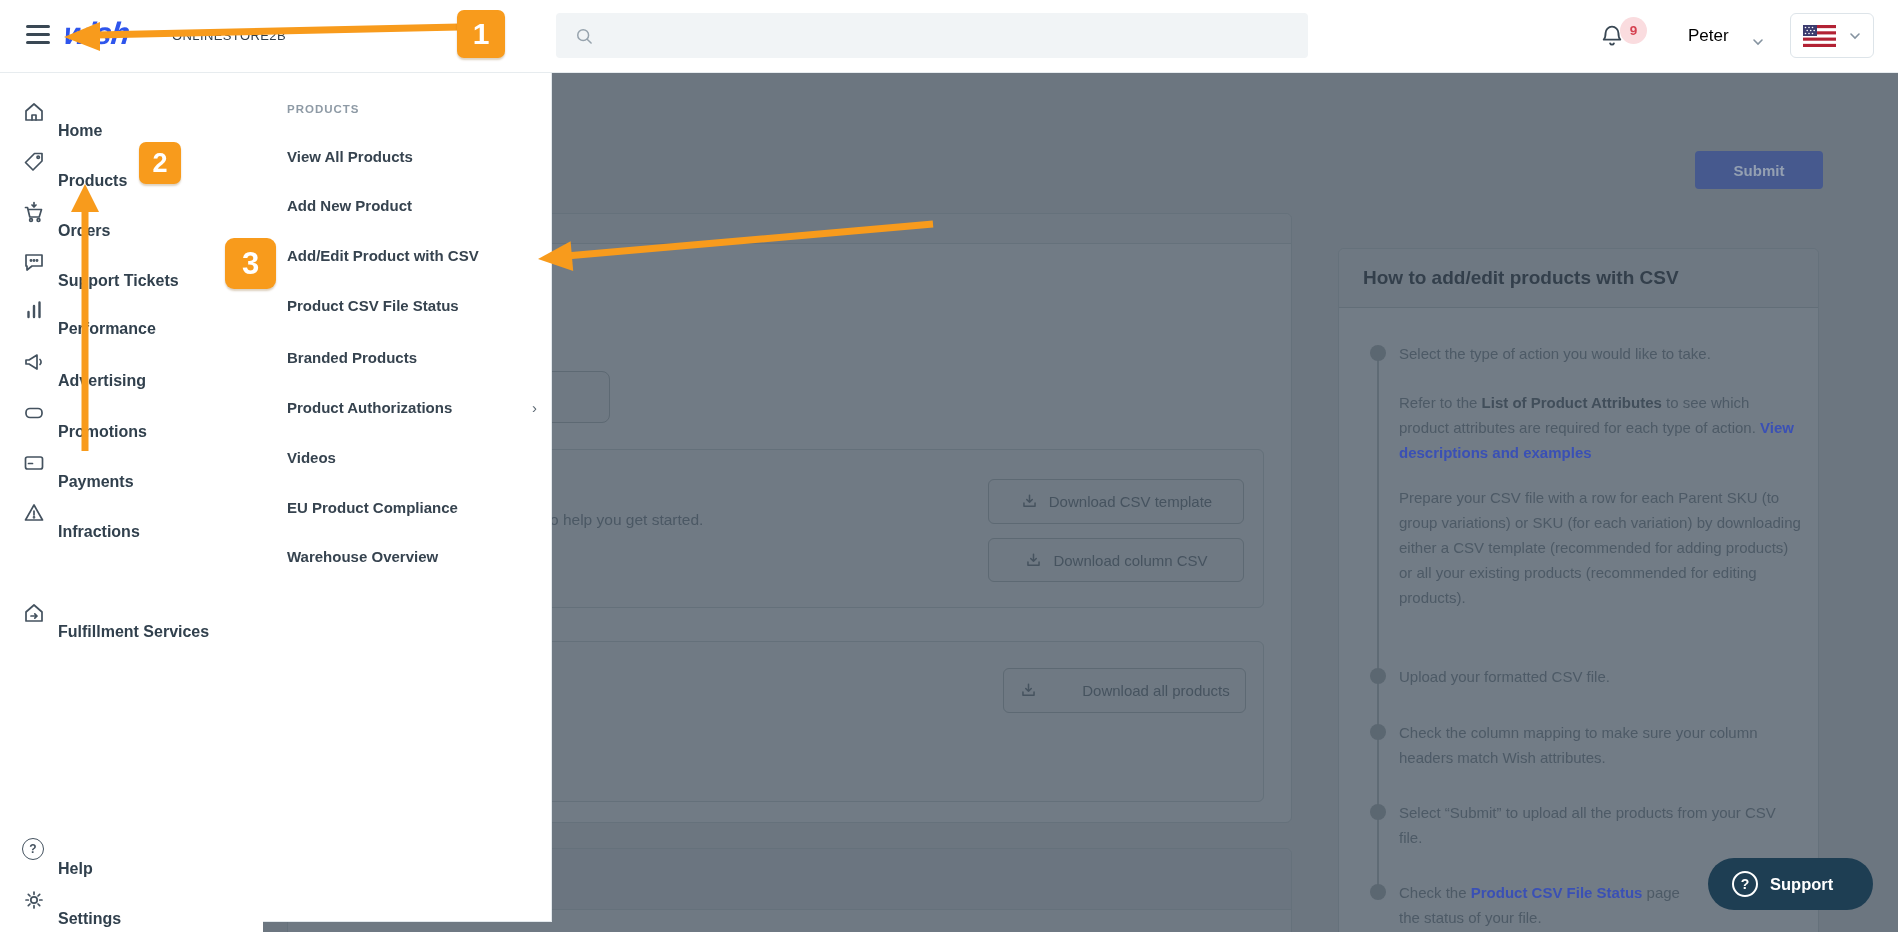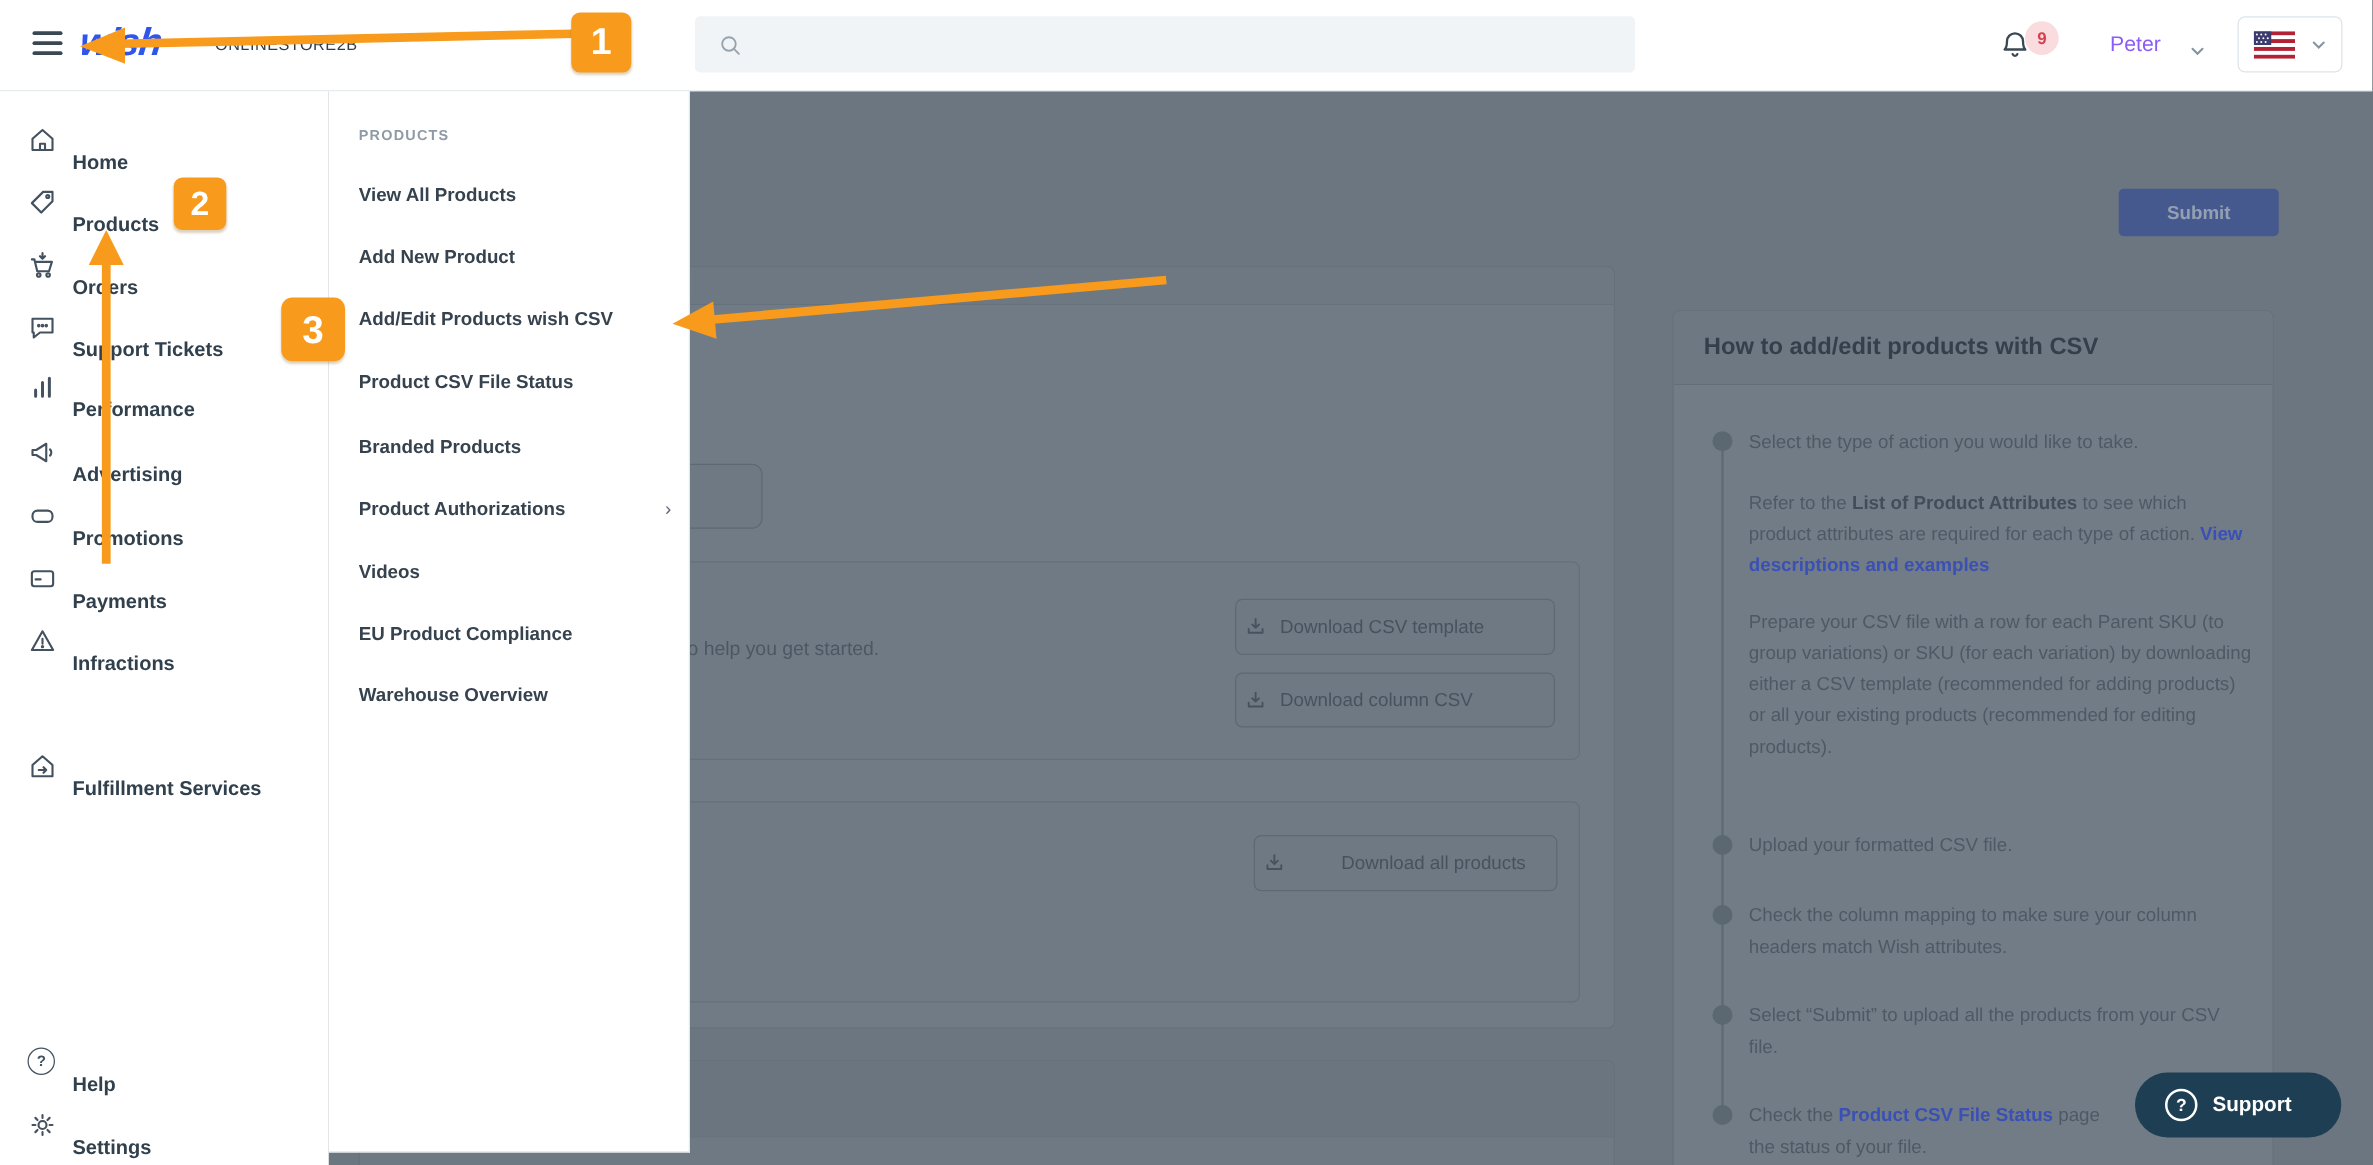--- a/index.html
+++ b/index.html
@@ -13,21 +13,21 @@
   #hamburger span{display:block;height:2.5px;background:#3A4854;border-radius:2px;margin-bottom:5.5px;}
   #logo{left:64px;top:16px;font-size:31px;font-weight:800;font-style:italic;
         letter-spacing:-1px;color:#2E55EC;transform:skewX(-6deg);}
   #storename{left:172px;top:28px;font-size:13px;font-weight:500;color:#2F3E4A;letter-spacing:.4px;}
   #searchbar{left:556px;top:13px;width:752px;height:45px;background:#F1F4F6;border:none;
              border-radius:4px;display:flex;align-items:center;box-sizing:border-box;padding-left:18px;}
   #searchbar input{border:none;background:transparent;outline:none;font-size:15px;flex:1;color:#3A4854;margin-left:10px;}
   #bell{left:1598px;top:22px;}
   #notifbadge{left:1620px;top:17px;width:27px;height:27px;border-radius:50%;background:#FADCDF;
               color:#D54150;font-size:13.5px;font-weight:700;display:flex;align-items:center;justify-content:center;}
-  #username{left:1688px;top:26px;font-size:17px;font-weight:500;color:#8b5cf6;}
+  #username{left:1688px;top:26px;font-size:17px;font-weight:500;color:#000000;}
   #userchev{left:1752px;top:32px;}
   #flagbox{left:1790px;top:13px;width:84px;height:45px;border:1px solid #DDE4E9;border-radius:6px;
            display:flex;align-items:center;justify-content:space-evenly;box-sizing:border-box;background:#fff;}
   
   #sidebar{left:0;top:72px;width:263px;height:860px;background:#ffffff;z-index:10;}
   .side-item{position:absolute;left:0;width:263px;height:40px;cursor:pointer;}
   .side-item .ic{position:absolute;left:22px;top:8px;width:24px;height:24px;}
   .side-item .lb{position:absolute;left:58px;top:10px;font-size:16px;font-weight:600;color:#31404D;white-space:nowrap;margin-top:20px;}
   
   #submenu{left:263px;top:72px;width:289px;height:850px;background:#ffffff;z-index:11;
@@ -45,21 +45,21 @@
          border:1px solid #65717B;border-radius:6px;box-sizing:border-box;}
   #card1 .band{position:absolute;left:0;top:0;width:100%;height:30px;background:#6E7882;
                border-bottom:1px solid #65717B;border-radius:6px 6px 0 0;box-sizing:border-box;}
   #dropdown{left:24px;top:157px;width:296px;height:50px;border:1px solid #5D6973;
             border-radius:8px;background:#6F7983;}
   .subcard{position:absolute;left:24px;width:952px;border:1px solid #64707A;border-radius:6px;
            background:#707A84;box-sizing:border-box;}
   #subcard1{top:235px;height:159px;}
   #subcard2{top:427px;height:161px;}
   #helpertext{left:262px;top:297px;font-size:15.5px;color:#4B5864;white-space:nowrap;}
-  .dl-btn{position:absolute;display:flex;align-items:center;gap:10px;
+  .dl-btn{position:absolute;display:flex;align-items:center;justify-content:center;gap:10px;
           background:#6F7983;border:1px solid #5D6973;border-radius:6px;color:#46535F;
           font-size:15px;font-family:"Liberation Sans",sans-serif;cursor:pointer;}
   #dlbtn1{left:700px;top:265px;width:256px;height:45px;}
   #dlbtn2{left:700px;top:324px;width:256px;height:44px;}
   #dlbtn3{left:715px;top:454px;width:243px;height:45px;gap:44px;}
   #card2{left:287px;top:776px;width:1005px;height:156px;background:#6F7983;
          border:1px solid #65717B;border-radius:6px 6px 0 0;box-sizing:border-box;}
   #card2 .band{position:absolute;left:0;top:0;width:100%;height:61px;background:#6B7580;
                border-bottom:1px solid #65717B;border-radius:6px 6px 0 0;box-sizing:border-box;}
   
@@ -240,21 +240,21 @@
           <path d="M12 4v2.3M12 17.7V20M4 12h2.3M17.7 12H20M6.3 6.3l1.7 1.7M16 16l1.7 1.7M6.3 17.7L8 16M16 8l1.7-1.7"></path>
         </svg></span>
     <span class="lb">Settings</span>
   </div>
 </div>
 
 <div id="submenu" class="abs">
   <div class="hdr">PRODUCTS</div>
   <div class="sub-item" style="top:76px">View All Products</div>
   <div class="sub-item" style="top:125px">Add New Product</div>
-  <div class="sub-item" style="top:175px">Add/Edit Products wish CSV</div>
+  <div class="sub-item" style="top:175px">Add/Edit Product with CSV</div>
   <div class="sub-item" style="top:225px">Product CSV File Status</div>
   <div class="sub-item" style="top:277px">Branded Products</div>
   <div class="sub-item" style="top:327px">
     <span>Product Authorizations</span>
     <span class="sub-chev">›</span>
   </div>
   <div class="sub-item" style="top:377px">Videos</div>
   <div class="sub-item" style="top:427px">EU Product Compliance</div>
   <div class="sub-item" style="top:476px">Warehouse Overview</div>
 </div>

